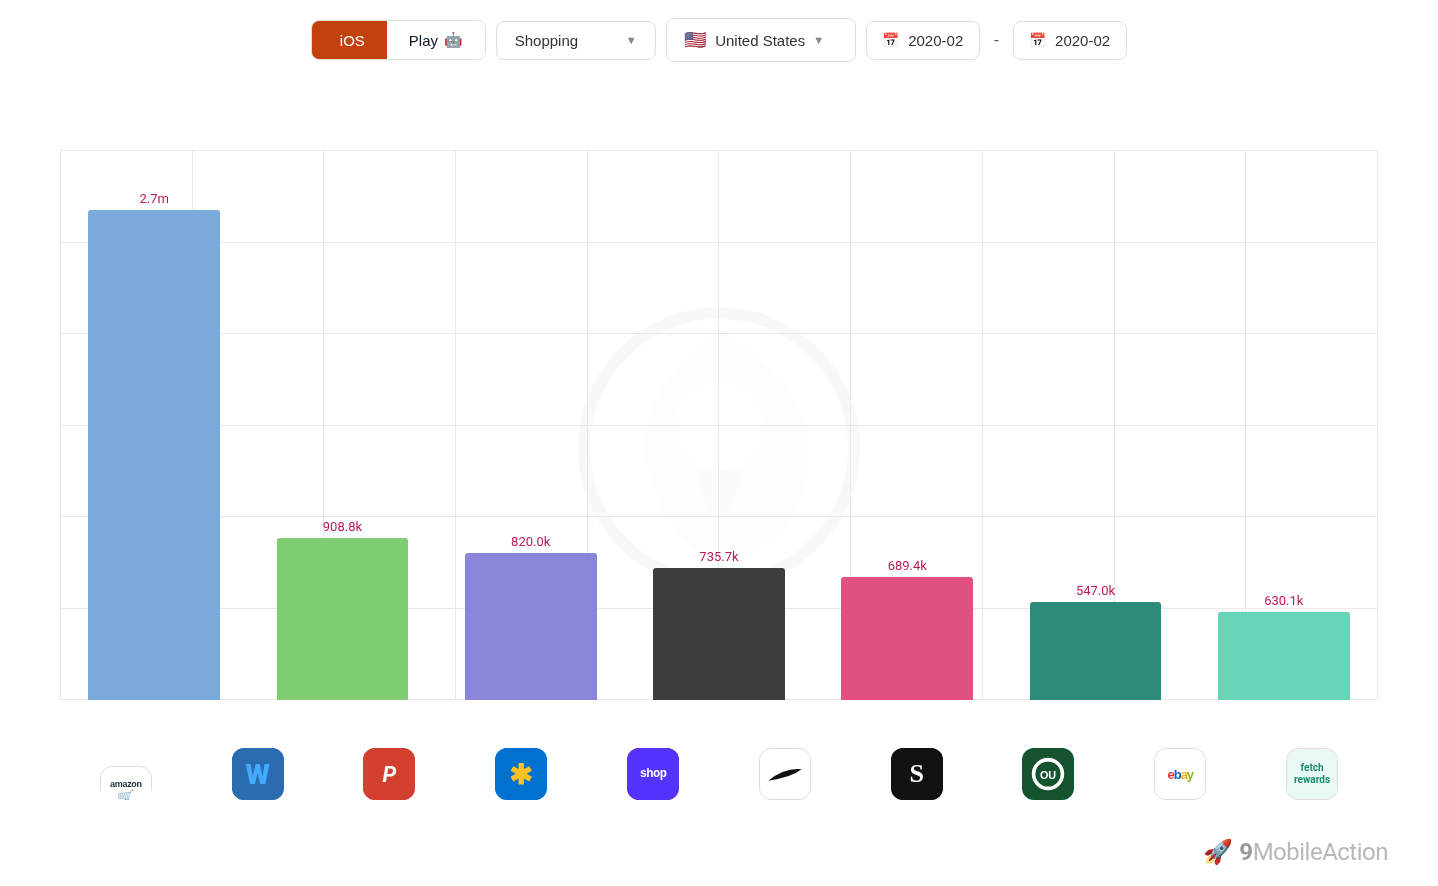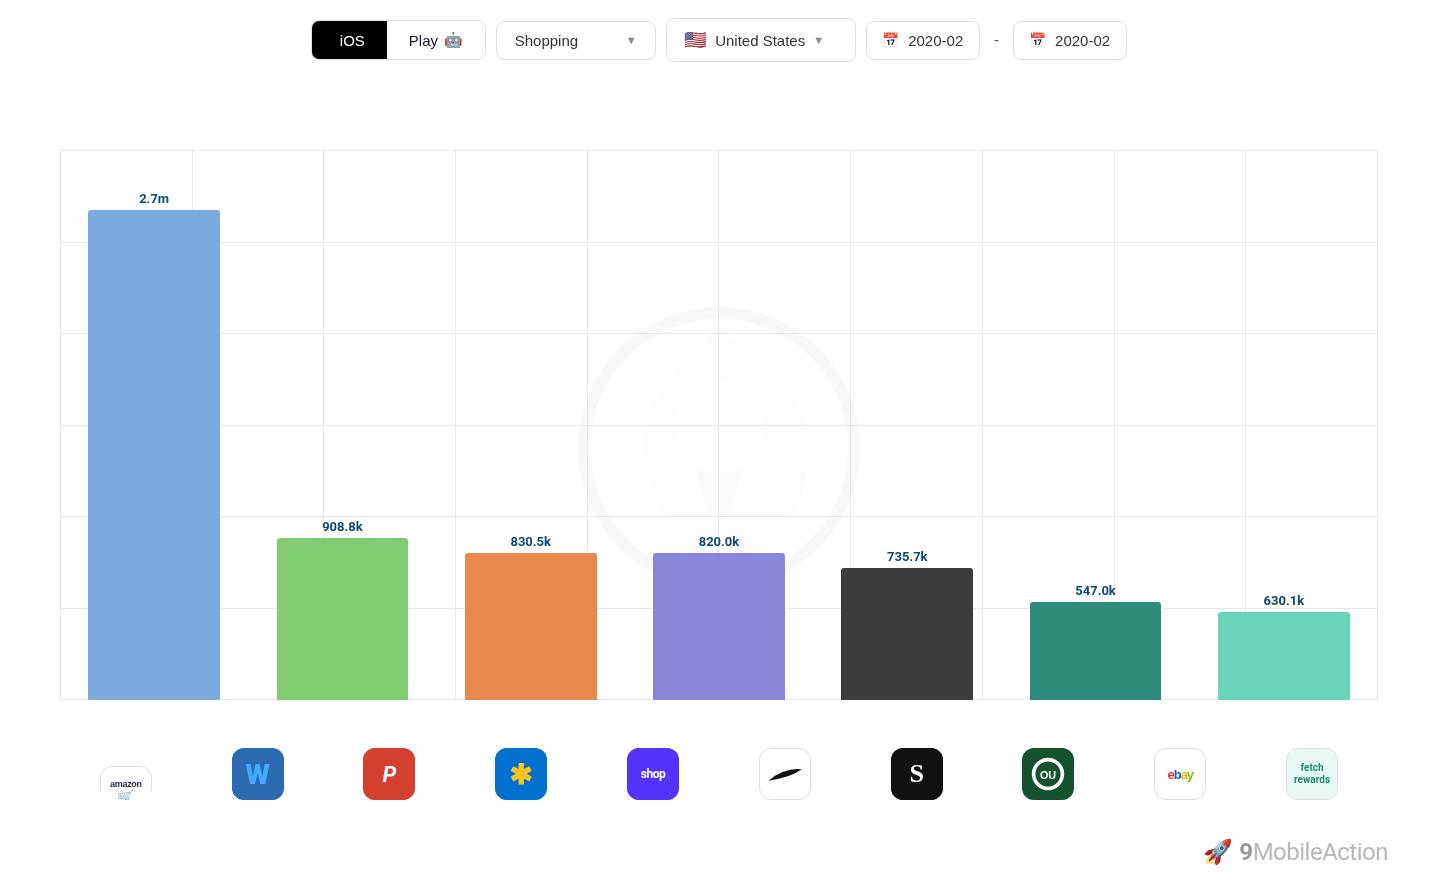--- a/index.html
+++ b/index.html
@@ -34,21 +34,21 @@
       font-size: 15px;
       font-weight: 500;
       cursor: pointer;
       border: none;
       display: flex;
       align-items: center;
       gap: 6px;
     }
 
     .tab-btn.active {
-      background: #000000;
+      background: #c2410c;
       color: #fff;
     }
 
     .tab-btn.inactive {
       background: #fff;
       color: #0f172a;
     }
 
     .dropdown-btn {
       padding: 10px 18px;
@@ -176,23 +176,23 @@
       display: flex;
       flex-direction: column;
       align-items: center;
       justify-content: flex-end;
       height: 100%;
       position: relative;
     }
 
     .bar-value {
       font-size: 13px;
-      color: #0c4a6e;
+      color: #be185d;
       margin-bottom: 4px;
-      font-weight: 700;
+      font-weight: 400;
       white-space: nowrap;
     }
 
     .bar {
       width: 70%;
       border-radius: 3px 3px 0 0;
     }
 
     
     .icons-row {
@@ -355,30 +355,30 @@
   <div class="bars-area" id="bars-area">
   <div class="bar-group">
         <div class="bar-value">2.7m</div>
         <div class="bar" style="height: 490px; background-color: rgb(122, 171, 220);"></div>
       </div>
       <div class="bar-group">
         <div class="bar-value">908.8k</div>
         <div class="bar" style="height: 162px; background-color: rgb(128, 204, 112);"></div>
       </div>
       <div class="bar-group">
-        <div class="bar-value">830.5k</div>
-        <div class="bar" style="height: 147px; background-color: rgb(232, 136, 74);"></div>
-      </div>
-      <div class="bar-group">
         <div class="bar-value">820.0k</div>
         <div class="bar" style="height: 147px; background-color: rgb(139, 133, 217);"></div>
       </div>
       <div class="bar-group">
         <div class="bar-value">735.7k</div>
         <div class="bar" style="height: 132px; background-color: rgb(61, 61, 61);"></div>
+      </div>
+      <div class="bar-group">
+        <div class="bar-value">689.4k</div>
+        <div class="bar" style="height: 123px; background-color: rgb(224, 80, 128);"></div>
       </div>
       <div class="bar-group">
         <div class="bar-value">547.0k</div>
         <div class="bar" style="height: 98px; background-color: rgb(46, 139, 122);"></div>
       </div>
       <div class="bar-group">
         <div class="bar-value">630.1k</div>
         <div class="bar" style="height: 88px; background-color: rgb(104, 212, 184);"></div>
       </div>
     </div>
@@ -405,21 +405,21 @@
         </div>
       </div>
       <div class="icon-cell">
         <div class="app-icon" style="background: rgb(0, 113, 206);">
           <div style="background:#0071ce;width:100%;height:100%;border-radius:12px;display:flex;align-items:center;justify-content:center;">
             <span style="color:#ffc220;font-size:28px;">✱</span>
           </div>
         </div>
       </div>
       <div class="icon-cell">
-        <div class="app-icon" style="background: #b91c1c;">
+        <div class="app-icon" style="background: #b91c1c; font-family: Liberation Mono, monospace;">
           <div style="background:#5433ff;width:100%;height:100%;border-radius:12px;display:flex;align-items:center;justify-content:center;color:#fff;font-size:12px;font-weight:700;letter-spacing:-0.5px;">shop</div>
         </div>
       </div>
       <div class="icon-cell">
         <div class="app-icon" style="background: rgb(255, 255, 255); border: 1px solid rgb(221, 221, 221);">
           <div style="width:100%;height:100%;border-radius:12px;display:flex;align-items:center;justify-content:center;background:#fff;">
             <svg viewBox="0 0 60 30" width="40" height="20">
               <path d="M5 25 Q30 5 55 8 Q40 20 5 25Z" fill="#111"></path>
             </svg>
           </div>

